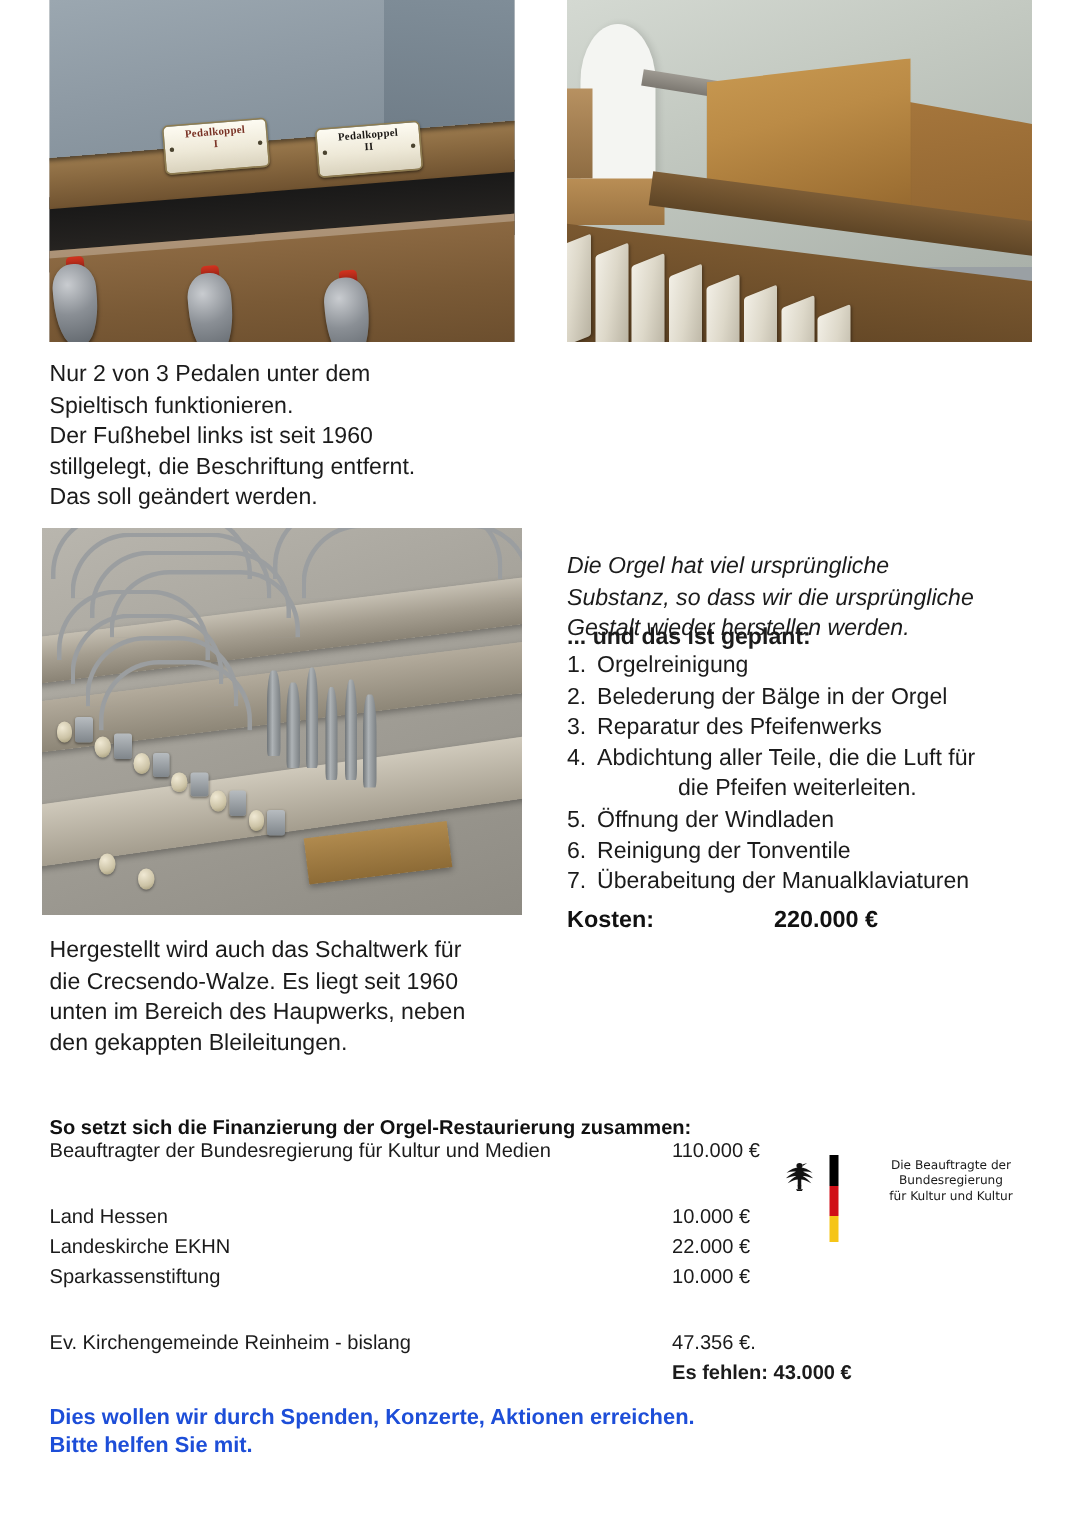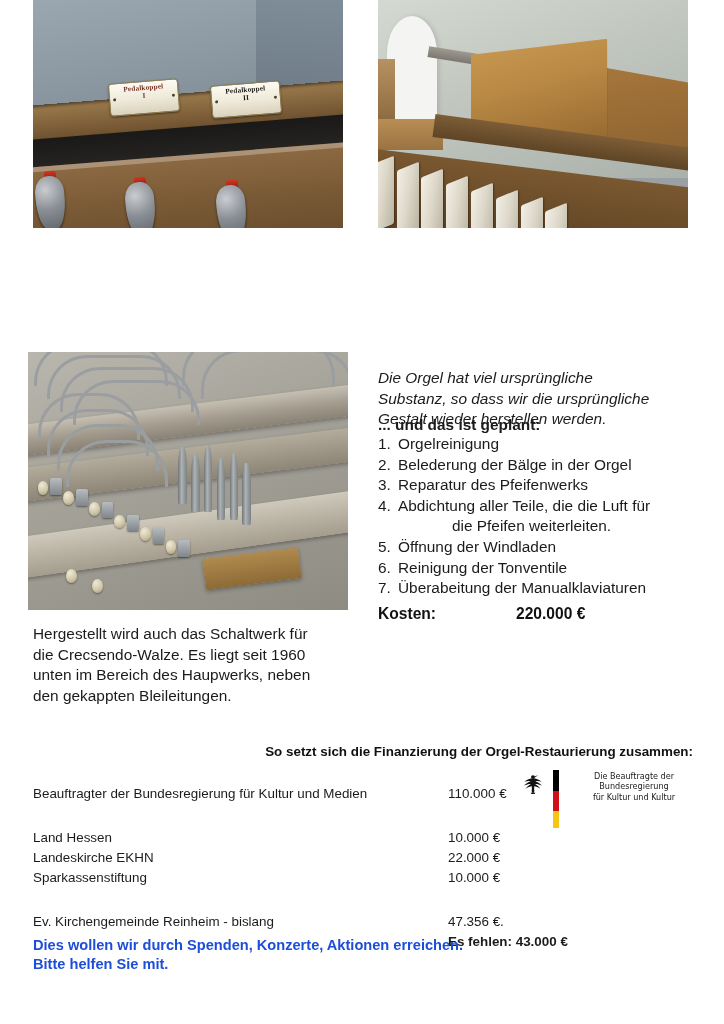--- a/index.html
+++ b/index.html
@@ -216,21 +216,21 @@
   
   #kosten-row {
     position:absolute; left:378px; top:605px;
     font-size:15.6px; font-weight:bold; color:#111;
   }
   #kosten-row .k-label { position:absolute; left:0; top:0; white-space:nowrap; }
   #kosten-row .k-value { position:absolute; left:138px; top:0; white-space:nowrap; }
 
   
   #finance { position: absolute; left: 33px; top: 744px; width: 660px; }
-  #finance-title { font-size: 13.4px; font-weight: bold; color:#111;text-align:right; }
+  #finance-title { font-size: 13.4px; font-weight: bold; color:#111; }
   .fin-row { position: relative; height: 20px; font-size: 13.4px; color:#1b1b1b; }
   .fin-row .f-name { position:absolute; left:0; top:0; white-space: nowrap; }
   .fin-row .f-amount { position:absolute; left:415px; top:0; white-space: nowrap; }
   .fin-row.bold .f-amount { font-weight: bold; }
 
   
   #bkm-logo { position: absolute; left: 520px; top: 770px; width: 180px; height: 62px; text-align: center; }
   #bkm-eagle { position:absolute; left:0; top:2px; width:26px; height:22px; }
   #bkm-flag {
     position:absolute; left:33px; top:0px; width:6px; height:58px;
@@ -341,20 +341,25 @@
     <div class="p3-roller" style="left:27%; top:63%;"></div>
     <div class="p3-clip" style="left:31%; top:63%;"></div>
     <div class="p3-roller" style="left:35%; top:68%;"></div>
     <div class="p3-clip" style="left:39%; top:68%;"></div>
     <div class="p3-roller" style="left:43%; top:73%;"></div>
     <div class="p3-clip" style="left:47%; top:73%;"></div>
     <div class="p3-roller" style="left:12%; top:84%;"></div>
     <div class="p3-roller" style="left:20%; top:88%;"></div>
   </div>
 
+  <div class="tblock" style="left:33px; top:240px; width:320px;">Nur 2 von 3 Pedalen unter dem
+Spieltisch funktionieren.
+Der Fußhebel links ist seit 1960
+stillgelegt, die Beschriftung entfernt.
+Das soll geändert werden.</div>
 
 
   <div class="tblock" style="left:33px; top:624px; width:330px;">Hergestellt wird auch das Schaltwerk für
 die Crecsendo-Walze. Es liegt seit 1960
 unten im Bereich des Haupwerks, neben
 den gekappten Bleileitungen.</div>
 
   <div class="tblock" style="left:378px; top:368px; width:320px;font-style:italic;">Die Orgel hat viel ursprüngliche
 Substanz, so dass wir die ursprüngliche
 Gestalt wieder herstellen werden.</div>
@@ -394,21 +399,21 @@
   </div>
 
   <div id="kosten-row">
     <span class="k-label">Kosten:</span>
     <span class="k-value">220.000 €</span>
   </div>
 
   <div id="finance">
     <div id="finance-title">So setzt sich die Finanzierung der Orgel-Restaurierung zusammen:</div>
 
-    <div class="fin-row" style="margin-top:27px;">
+    <div class="fin-row" style="">
       <span class="f-name">Beauftragter der Bundesregierung für Kultur und Medien</span>
       <span class="f-amount">110.000 €</span>
     </div>
 
     <div class="fin-row" style="margin-top:24px;">
       <span class="f-name">Land Hessen</span>
       <span class="f-amount">10.000 €</span>
     </div>
     <div class="fin-row">
       <span class="f-name">Landeskirche EKHN</span>

